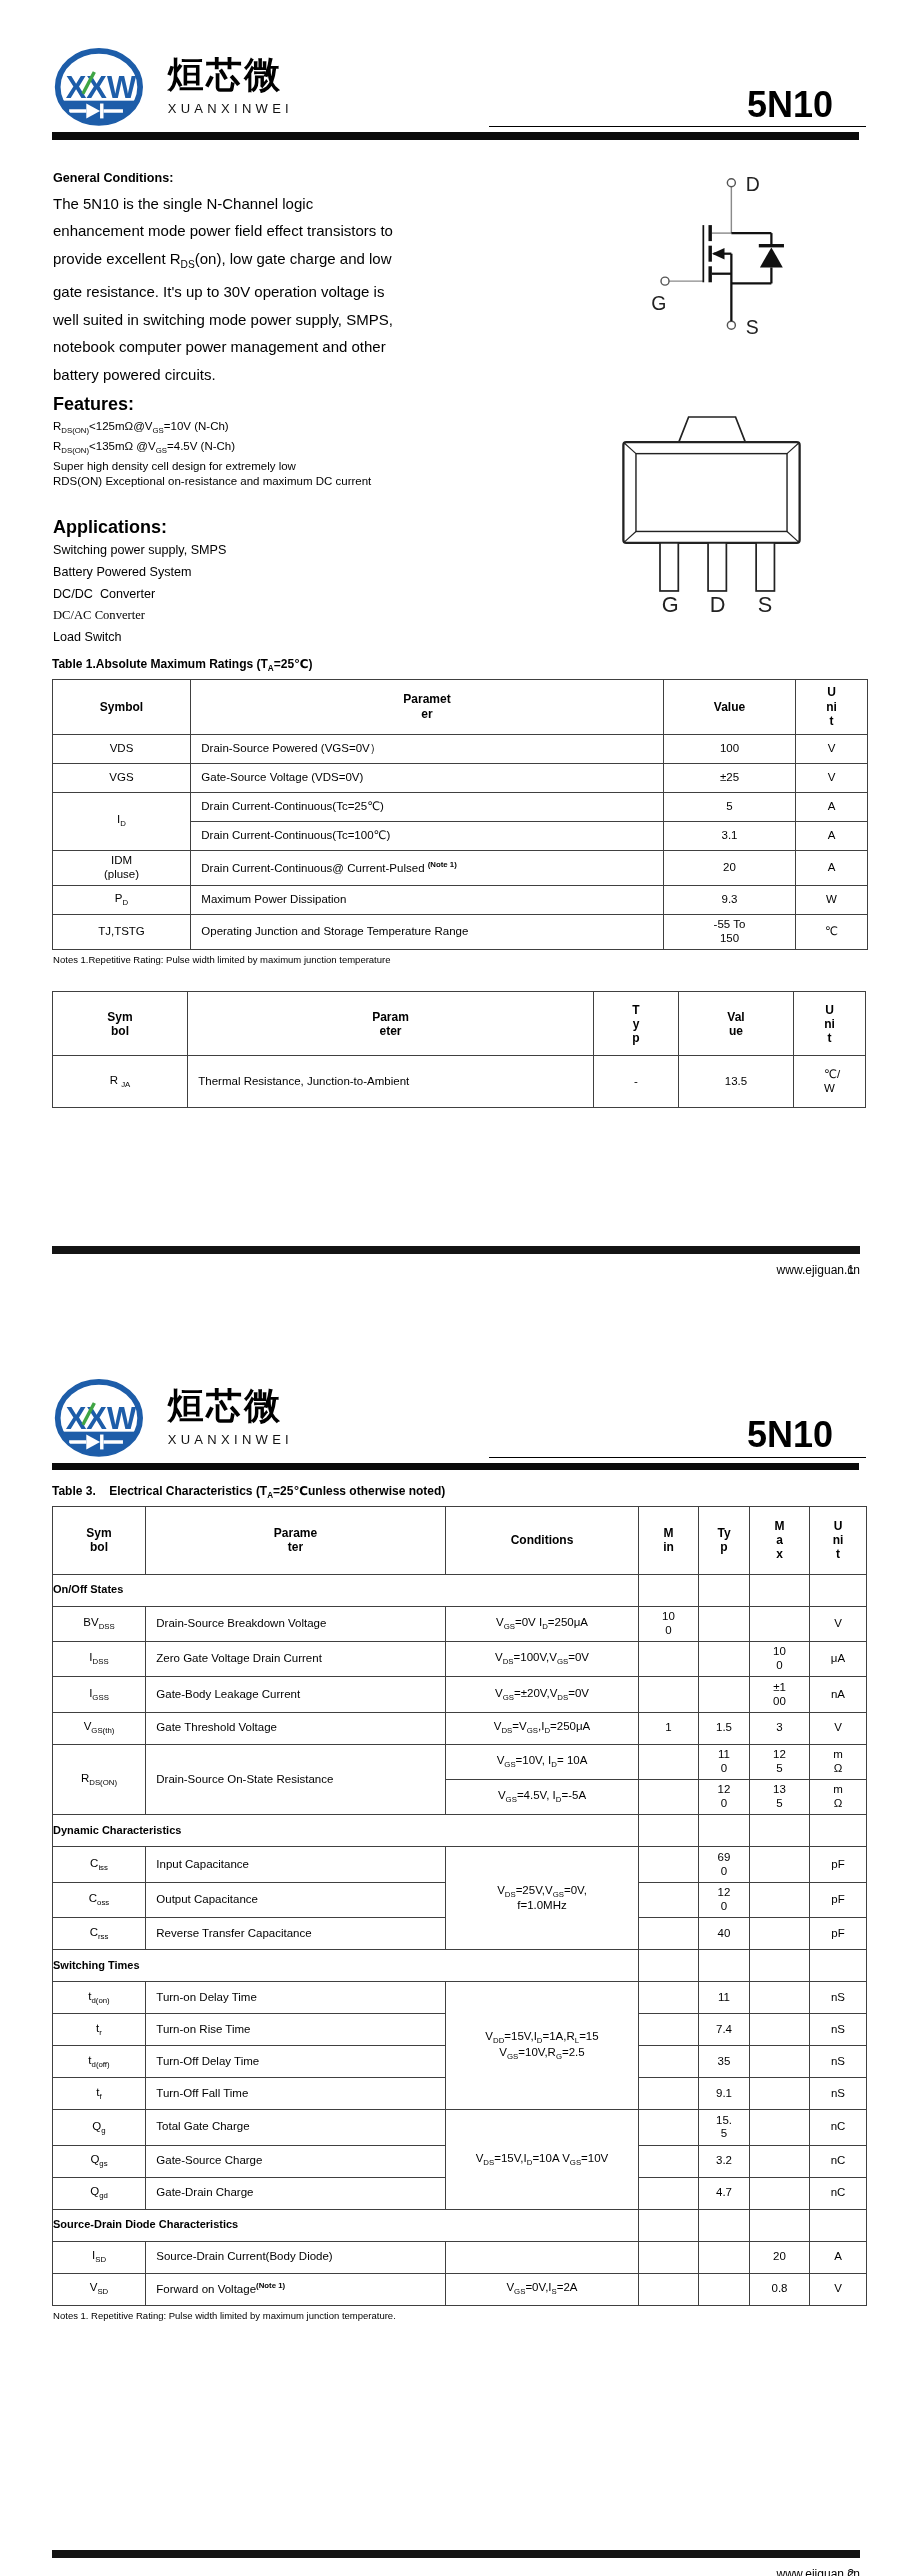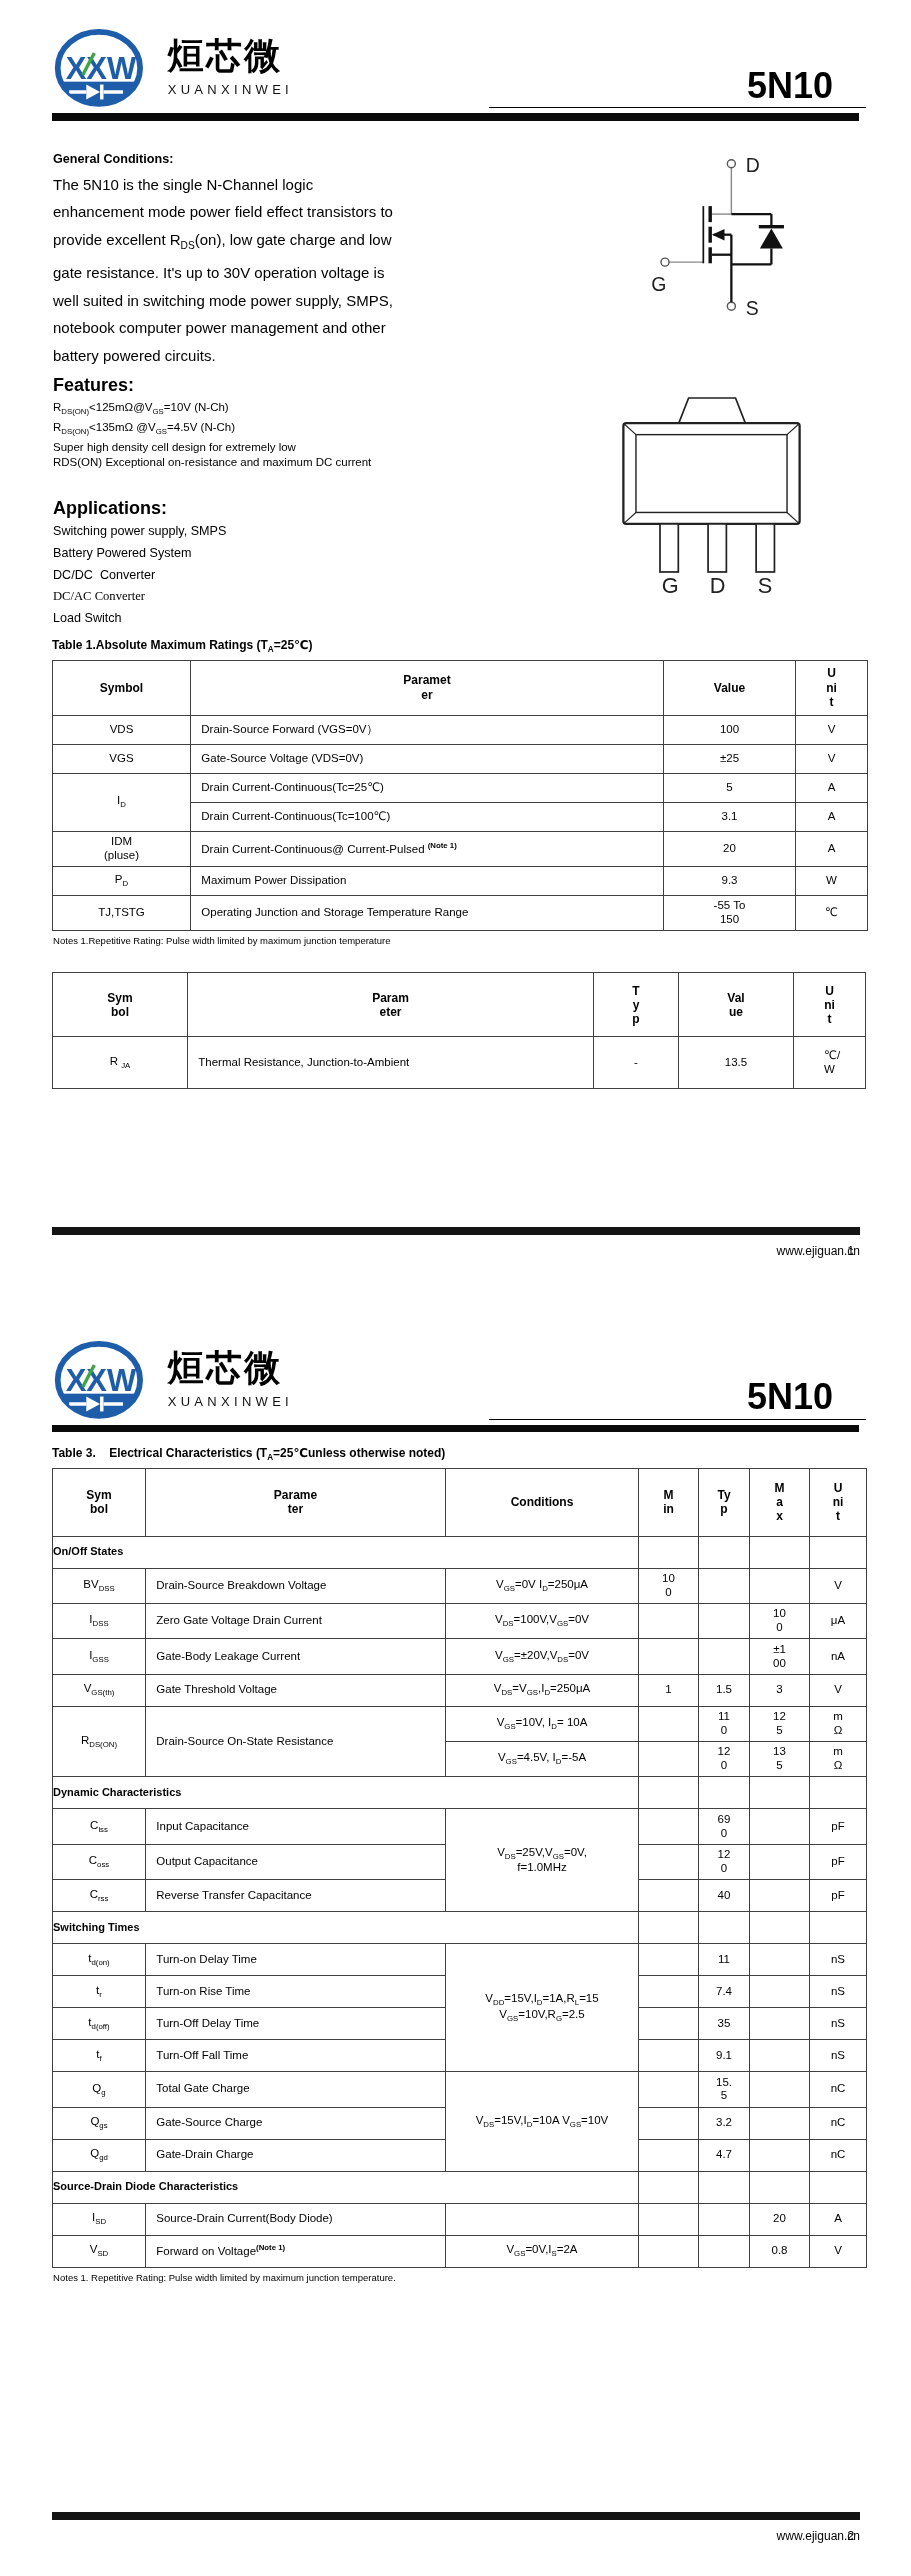--- a/index.html
+++ b/index.html
@@ -1,17 +1,17 @@
 <!DOCTYPE html>
 <html style="font-size:9.2px"><head>
 <meta charset="utf-8">
 <style>
   html,body{margin:0;padding:0;background:#fff;}
   body{width:912px;font-family:"Liberation Sans","DejaVu Sans",sans-serif;color:#000;}
-  .page{position:relative;width:912px;overflow:hidden;background:#fff;}
+  .page{position:relative;width:912px;overflow:hidden;background:#fff;margin-top:19px;}
   #page-1{height:1336px;}
   #page-2{height:1240px;}
 
   
   .doc-header{display:flex;justify-content:space-between;align-items:flex-end;padding:29px 46px 0 53px;}
   #page-2 .doc-header{padding-top:4.6px;}
   .logo{display:flex;align-items:flex-start;}
   .logo-text{margin-left:5.7px;}
   .logo-zh{font-size:36px;font-weight:bold;letter-spacing:2.3px;line-height:53px;}
   .logo-en{font-size:13px;letter-spacing:4.3px;line-height:15px;color:#111;}
@@ -216,21 +216,21 @@
           <tr>
             <th>Symbol</th>
             <th>Parameter</th>
             <th>Value</th>
             <th>Unit</th>
           </tr>
         </thead>
         <tbody>
           <tr>
             <td class="sym">VDS</td>
-            <td class="param">Drain-Source Forward (VGS=0V）</td>
+            <td class="param">Drain-Source Powered (VGS=0V）</td>
             <td class="val">100</td>
             <td class="un1">V</td>
           </tr>
           <tr>
             <td class="sym">VGS</td>
             <td class="param">Gate-Source Voltage (VDS=0V)</td>
             <td class="val">±25</td>
             <td class="un1">V</td>
           </tr>
           <tr>

